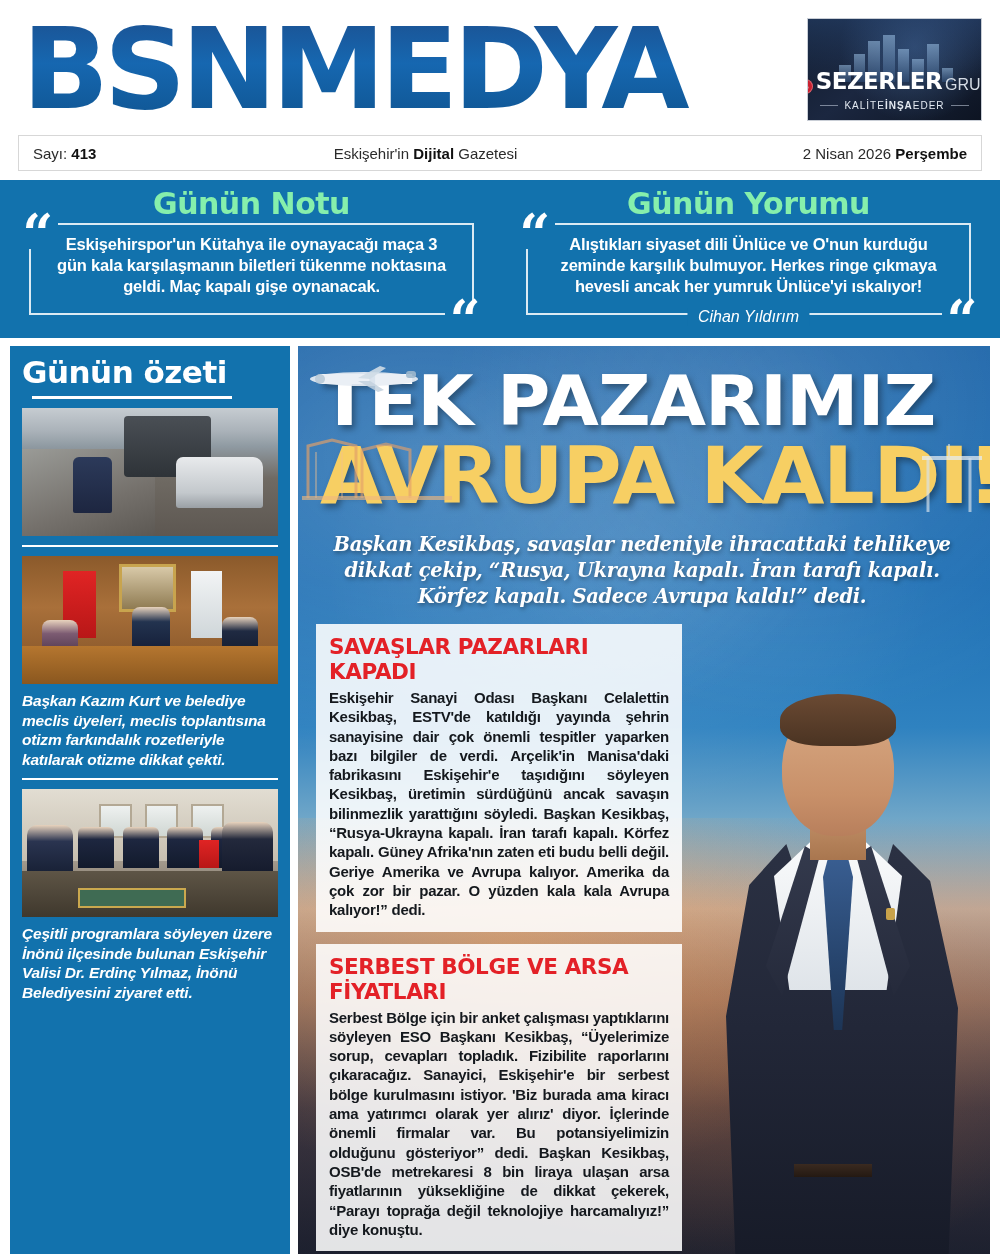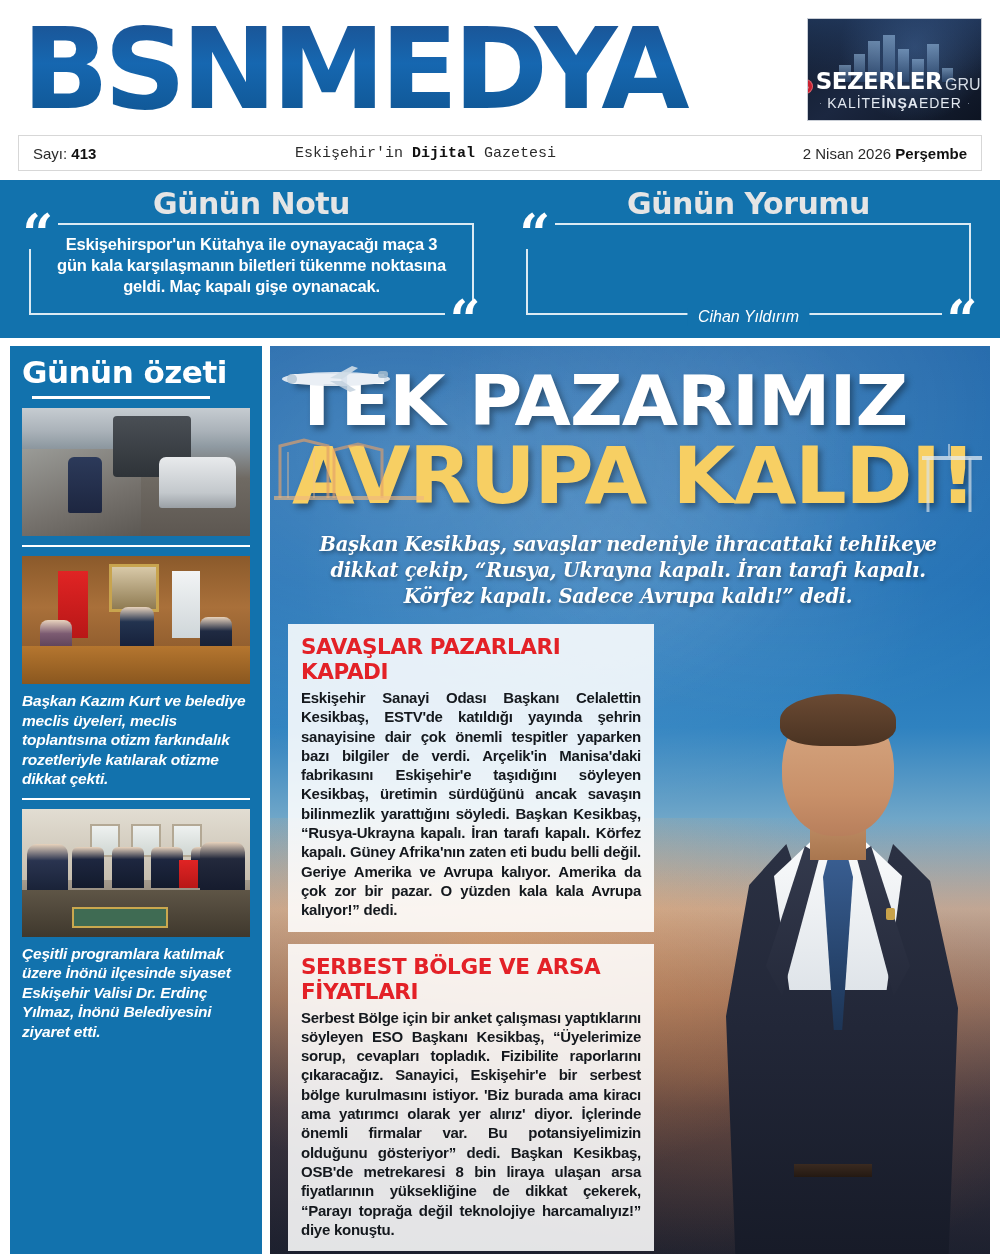--- a/index.html
+++ b/index.html
@@ -85,57 +85,57 @@
   .ad-name {
     color: #ffffff; font-size: 23px; font-weight: bold; letter-spacing: -0.5px;
     font-family: "DejaVu Sans", sans-serif;
   }
   .ad-grup {
     color: #d6dde6; font-size: 16px; letter-spacing: 0px;
     font-family: "Liberation Sans", sans-serif;
   }
   .ad-tagline {
     position: absolute; left: 12px; right: 12px; bottom: 9px;
-    text-align: right; color: #e3e9f1; font-size: 14px; letter-spacing: 1px;
+    text-align: right; color: #e3e9f1; font-size: 10px; letter-spacing: 1px;
     display: flex; align-items: center; gap: 6px; justify-content: center;
   }
   .ad-tagline::before, .ad-tagline::after {
     content: ""; flex: 1; height: 1px; background: rgba(220,230,245,.5);
   }
   .ad-tagline b { font-weight: bold; }
 
   
   .infobar {
     height: 36px;
     margin: 0 18px;
     border: 1px solid #d7d7d7;
     display: flex;
     align-items: center;
     padding: 0 14px;
     font-size: 15px;
     color: #2b2b2b;
     background: #fff;
   }
   .infobar .left { flex: 0 0 auto; }
-  .infobar .center { flex: 1; text-align: center; font-family: Liberation Mono, monospace; }
+  .infobar .center { flex: 1; text-align: center; }
   .infobar .right { flex: 0 0 auto; margin-left: 48px; }
   .infobar b { font-weight: bold; color: #111; }
 
   
   .quote-strip {
     margin-top: 9px;
     height: 158px;
     background: #1272ad;
     display: flex;
     padding: 6px 10px 10px 10px;
     gap: 14px;
   }
   .qbox { flex: 1; position: relative; display: flex; flex-direction: column; align-items: center; }
   .qtitle {
-    color: #e5e5e5;
+    color: #86efac;
     font-size: 30px;
     font-weight: bold;
     letter-spacing: -0.5px;
     margin-bottom: 2px;
     font-family: "DejaVu Sans", sans-serif;
   }
   .qframe {
     position: relative;
     border: 2px solid rgba(255,255,255,.85);
     border-top-color: rgba(255,255,255,.85);
@@ -179,21 +179,21 @@
   
   .content {
     display: flex;
     gap: 8px;
     padding: 8px 0 0 0;
     height: 916px;
   }
 
   
   .sidebar {
-    width: 252px;
+    width: 280px;
     margin-left: 10px;
     background: #1272ad;
     padding: 8px 12px 10px 12px;
     display: flex;
     flex-direction: column;
   }
   .side-head {
     color: #ffffff;
     font-size: 31px;
     font-weight: bold;
@@ -546,20 +546,21 @@
       <span class="qmark tl">“</span>
       <div class="qtext">Eskişehirspor'un Kütahya ile oynayacağı maça 3 gün kala karşılaşmanın biletleri tükenme noktasına geldi. Maç kapalı gişe oynanacak.</div>
       <span class="qmark br">“</span>
     </div>
   </div>
 
   <div class="qbox">
     <div class="qtitle">Günün Yorumu</div>
     <div class="qframe">
       <span class="qmark tl">“</span>
+      <div class="qtext">Alıştıkları siyaset dili Ünlüce ve O'nun kurduğu zeminde karşılık bulmuyor. Herkes ringe çıkmaya hevesli ancak her yumruk Ünlüce'yi ıskalıyor!</div>
       <span class="qauthor">Cihan Yıldırım</span>
       <span class="qmark br">“</span>
     </div>
   </div>
 
 </div>
 
 <div class="content">
 
   <aside class="sidebar">
@@ -597,21 +598,21 @@
             <span></span>
             <span></span>
             <span></span>
           </div>
         <div class="man-l"></div>
         <div class="flag-sm"></div>
         <div class="man-r"></div>
         <div class="table"></div>
         <div class="blotter"></div>
       </div>
-      <div class="side-caption">Çeşitli programlara katılmak üzere İnönü ilçesinde siyaset Eskişehir Valisi Dr. Erdinç Yılmaz, İnönü Belediyesini ziyaret etti.</div>
+      <div class="side-caption">Çeşitli programlara söyleyen üzere İnönü ilçesinde bulunan Eskişehir Valisi Dr. Erdinç Yılmaz, İnönü Belediyesini ziyaret etti.</div>
     </div>
   </aside>
 
   <main class="main">
     <div class="sky-clouds"></div>
     <div class="port-glow"></div>
 
     <svg class="plane" viewBox="0 0 120 34">
       <ellipse cx="58" cy="15" rx="54" ry="7" fill="#e8eef4" opacity=".92"></ellipse>
       <path d="M52 14 L74 2 L80 4 L64 15 Z" fill="#cfdbe6" opacity=".9"></path>

